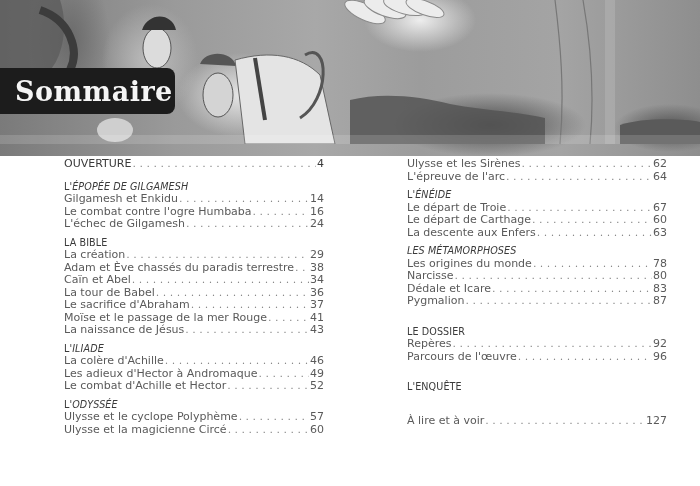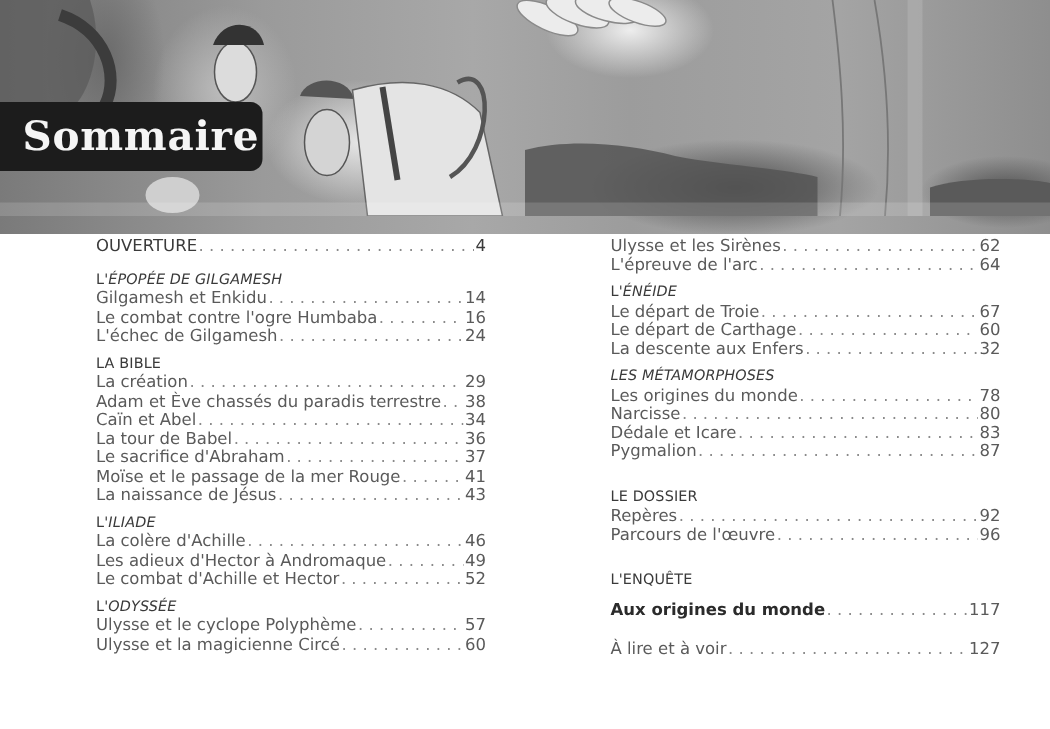--- a/index.html
+++ b/index.html
@@ -207,21 +207,21 @@
         <span class="page">67</span>
       </div>
     <div class="row">
         <span class="label">Le départ de Carthage</span>
         <span class="dots"></span>
         <span class="page">60</span>
       </div>
     <div class="row">
         <span class="label">La descente aux Enfers</span>
         <span class="dots"></span>
-        <span class="page">32</span>
+        <span class="page">63</span>
       </div>
   </div>
 
   <div class="section">
     <div class="sec-title italic">LES MÉTAMORPHOSES</div>
     <div class="row">
         <span class="label">Les origines du monde</span>
         <span class="dots"></span>
         <span class="page">78</span>
       </div>
@@ -254,25 +254,20 @@
         <span class="label">Parcours de l'œuvre</span>
         <span class="dots"></span>
         <span class="page">96</span>
       </div>
   </div>
   <div style="height:12px"></div>
 
   <div class="section">
     <div class="sec-title">L'ENQUÊTE</div>
     <div style="height:7px"></div>
-    <div class="row">
-        <span class="label bold">Aux origines du monde</span>
-        <span class="dots"></span>
-        <span class="page">117</span>
-      </div>
   </div>
   <div style="height:8px"></div>
 
   <div class="section">
     <div class="row">
         <span class="label">À lire et à voir</span>
         <span class="dots"></span>
         <span class="page">127</span>
       </div>
   </div>

